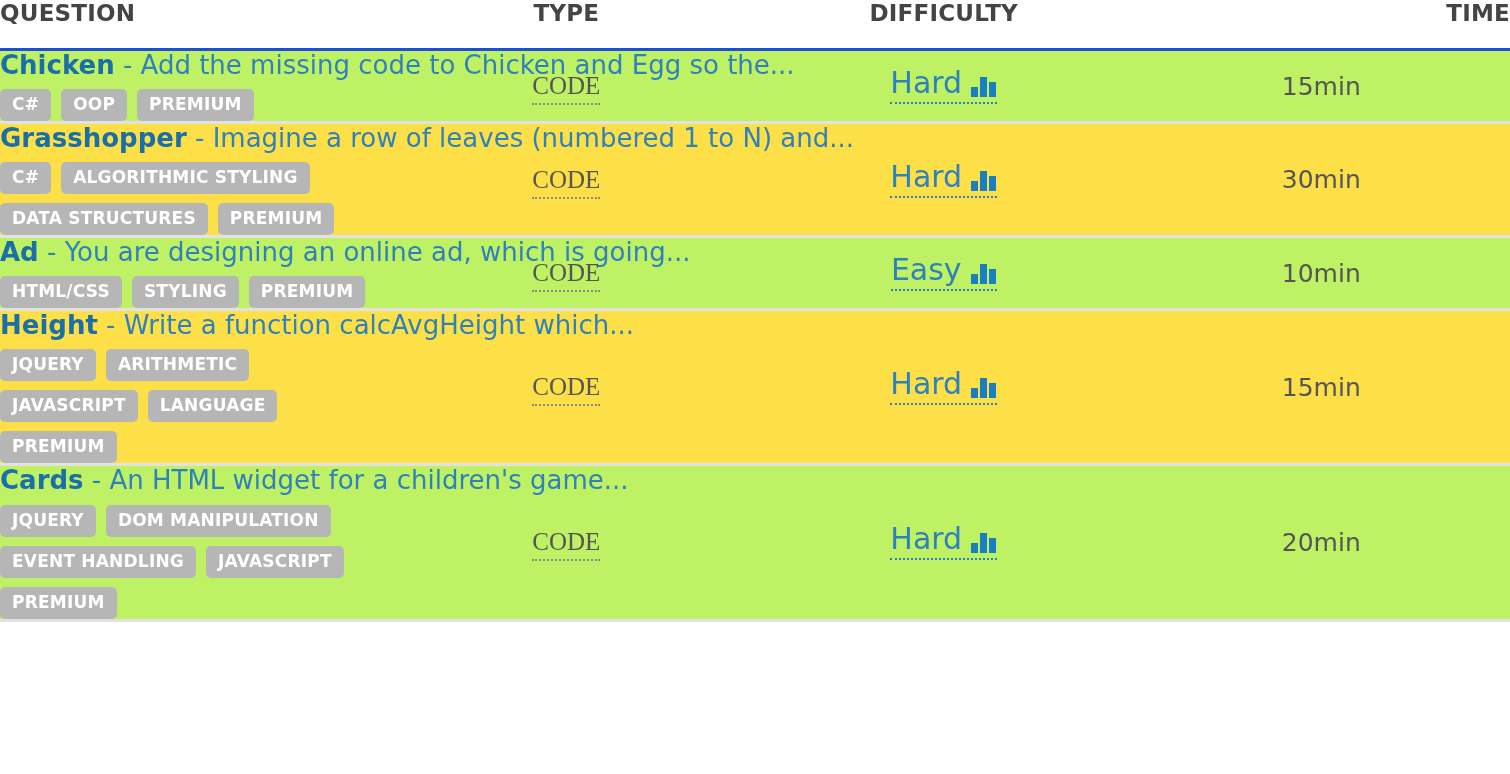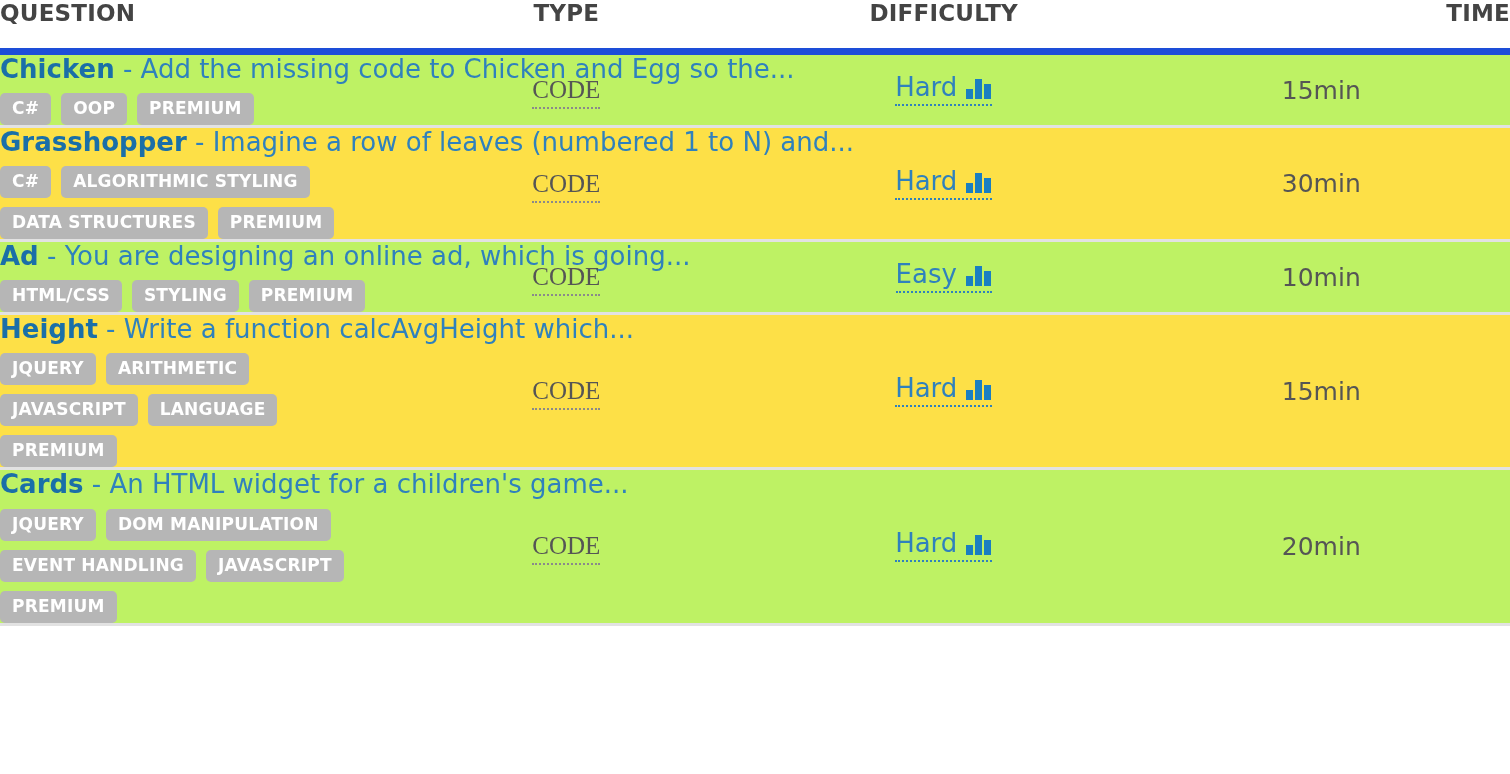--- a/index.html
+++ b/index.html
@@ -21,21 +21,21 @@
     table-layout: fixed;
   }
 
   
   .question-table thead th {
     font-size: 23px;
     font-weight: bold;
     color: #444444;
     letter-spacing: 0.2px;
     padding: 0 0 22px 0;
-    border-bottom: 7px solid #1d4ed8;
+    border-bottom: 3px solid #1d4ed8;
     vertical-align: bottom;
     white-space: nowrap;
   }
   th.col-question { text-align: left;  padding-left: 18px; }
   th.col-type     { text-align: center; }
   th.col-diff     { text-align: center; }
   th.col-time     { text-align: right; padding-right: 22px; }
 
   
   .question-table tbody tr {
@@ -116,21 +116,21 @@
   .diff-wrap {
     display: inline-flex;
     align-items: flex-end;
     gap: 9px;
     border-bottom: 2px dotted #2f81bd;
     padding-bottom: 4px;
     text-decoration: none;
     cursor: help;
   }
   .diff-label {
-    font-size: 26px;
+    font-size: 30px;
     color: #2f81bd;
     line-height: 1;
   }
   .diff-icon {
     display: inline-block;
     width: 26px;
     height: 22px;
     margin-bottom: 1px;
   }
 

